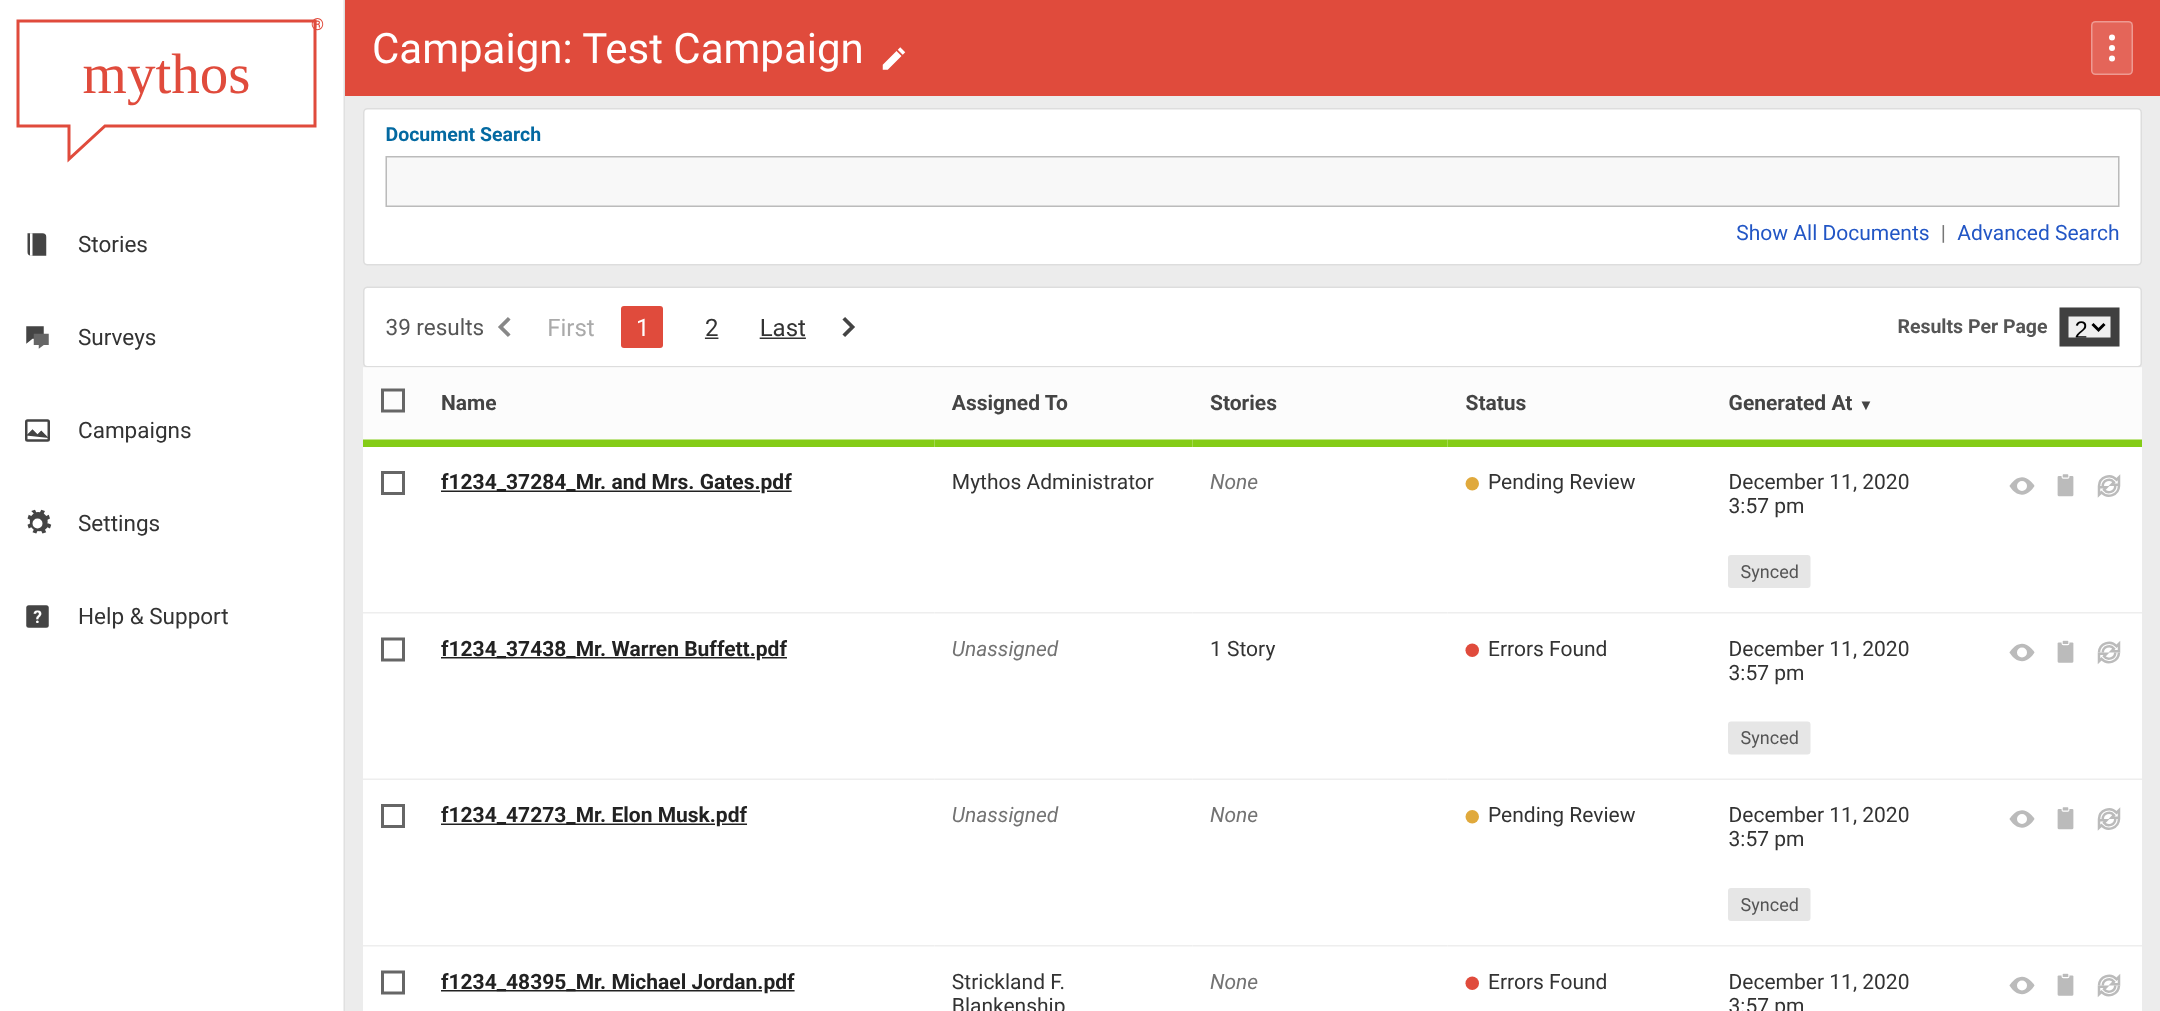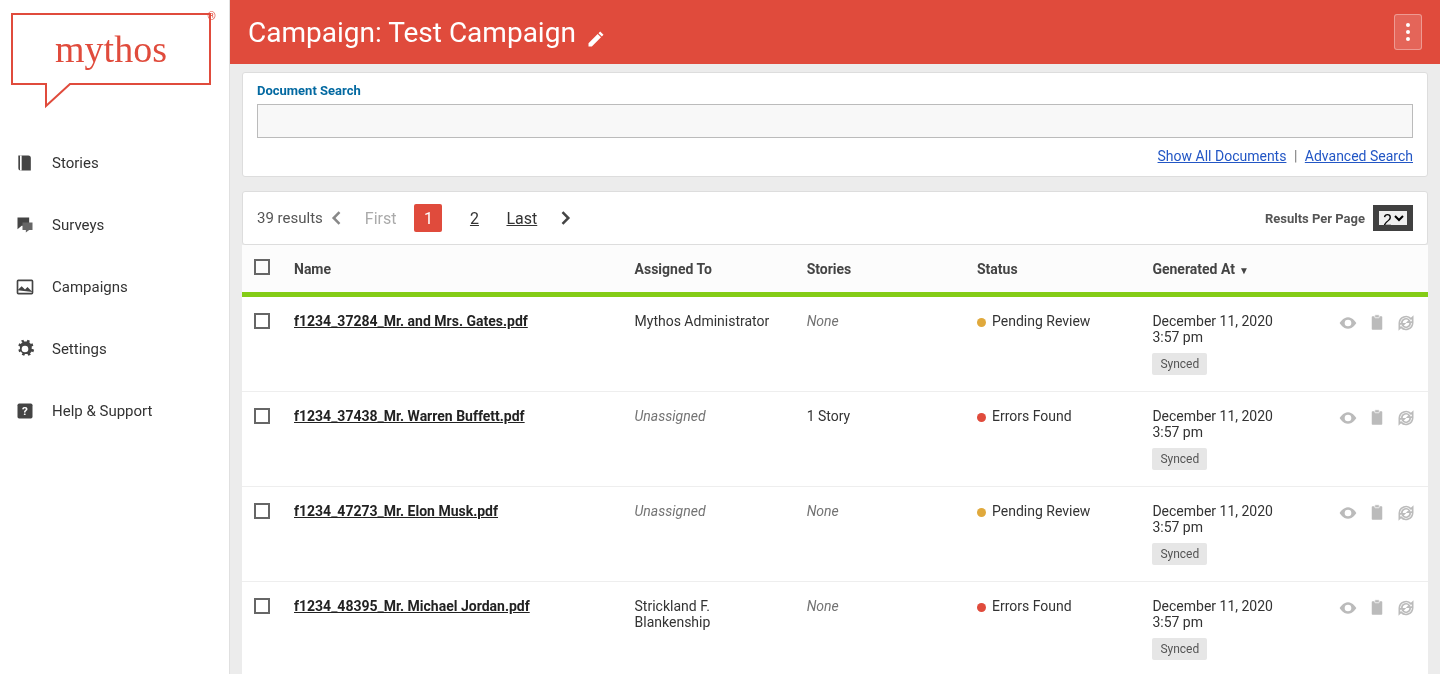--- a/index.html
+++ b/index.html
@@ -76,21 +76,21 @@
   .search-label { font-size: 13px; font-weight: 700; color: #0369a1; margin-bottom: 6px; display:block; }
   .search-input {
     width: 100%;
     height: 34px;
     border: 1px solid #bbb;
     background: #f8f8f8;
     padding: 4px 8px;
     font-size: 14px;
   }
   .search-links { text-align: right; margin-top: 10px; font-size: 14px; }
-  .search-links a { color: #2256c5; text-decoration: underline; cursor:pointer;text-align:center; }
+  .search-links a { color: #2256c5; cursor:pointer;text-align:center; }
   .divider { color: #777; margin: 0 4px; }
   
   .pager { display:flex; align-items:center; justify-content:space-between; padding: 12px 14px; margin-bottom:0; }
   .pager-left { display:flex; align-items:center; gap: 4px; }
   .results-count { color:#555; font-size:15px; }
   .pager-nav { display:flex; align-items:center; gap: 18px; }
   .chev { color:#888; cursor:pointer; display:flex; }
   .pglink { color:#333; font-size:16px; text-decoration: underline; cursor:pointer; }
   .pglink.disabled { color:#aaa; text-decoration:none; cursor:default; }
   .pgnum { width:28px; height:28px; display:flex; align-items:center; justify-content:center; font-size:16px; cursor:pointer; }
@@ -106,21 +106,21 @@
   }
   .tbl td { padding: 16px 12px; border-bottom:1px solid #eee; vertical-align: top; font-size:14px; color:#333; }
   .chk { width:16px; height:16px; border:2px solid #666; display:inline-block; cursor:pointer; }
   .doc-name { font-weight:700; text-decoration: underline; color:#222; cursor:pointer; }
   .muted { color:#737373; font-style: italic; }
   .status-dot { width:9px; height:9px; border-radius:50%; display:inline-block; margin-right:6px; vertical-align: middle; }
   .dot-orange { background:#e0a93c; }
   .dot-red { background:#e04b3c; }
   .sync-badge {
     display:inline-block; background:#e6e6e6; color:#555;
-    padding:4px 8px; font-size:12px; border-radius:2px; margin-top:8px;
+    padding:4px 8px; font-size:12px; border-radius:2px; margin-top:24px;
   }
   .row-actions { display:flex; gap:10px; color:#bbb; }
   .row-actions span { cursor:pointer; display:flex; }
   .sort-caret { font-size:10px; margin-left:4px; }
   th.chk-col, td.chk-col { width:40px; }
   th.name-col { width:350px; }
   th.assigned-col { width:175px; }
   th.stories-col { width:175px; }
   th.status-col { width:180px; }
   th.gen-col { width:190px; }

